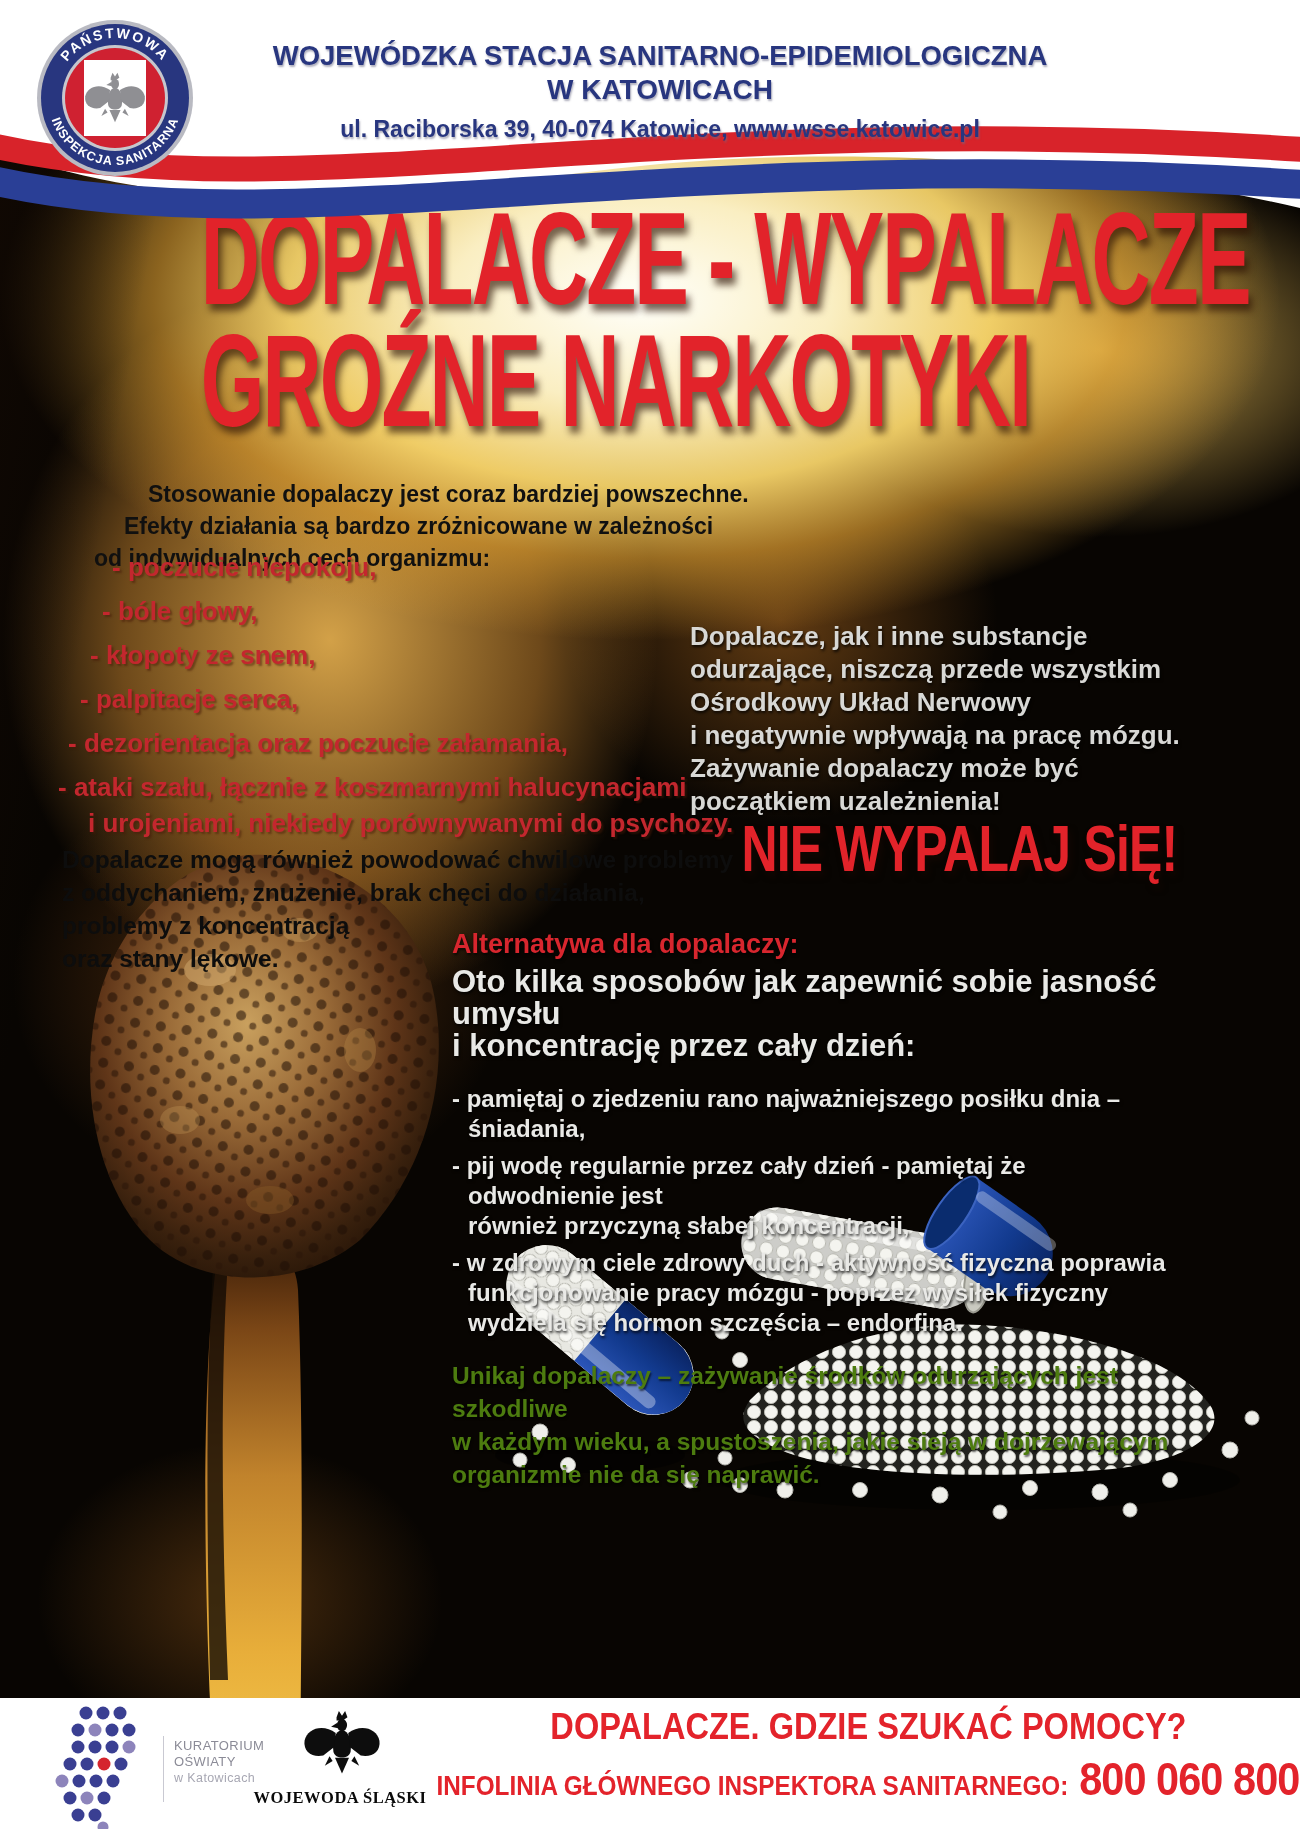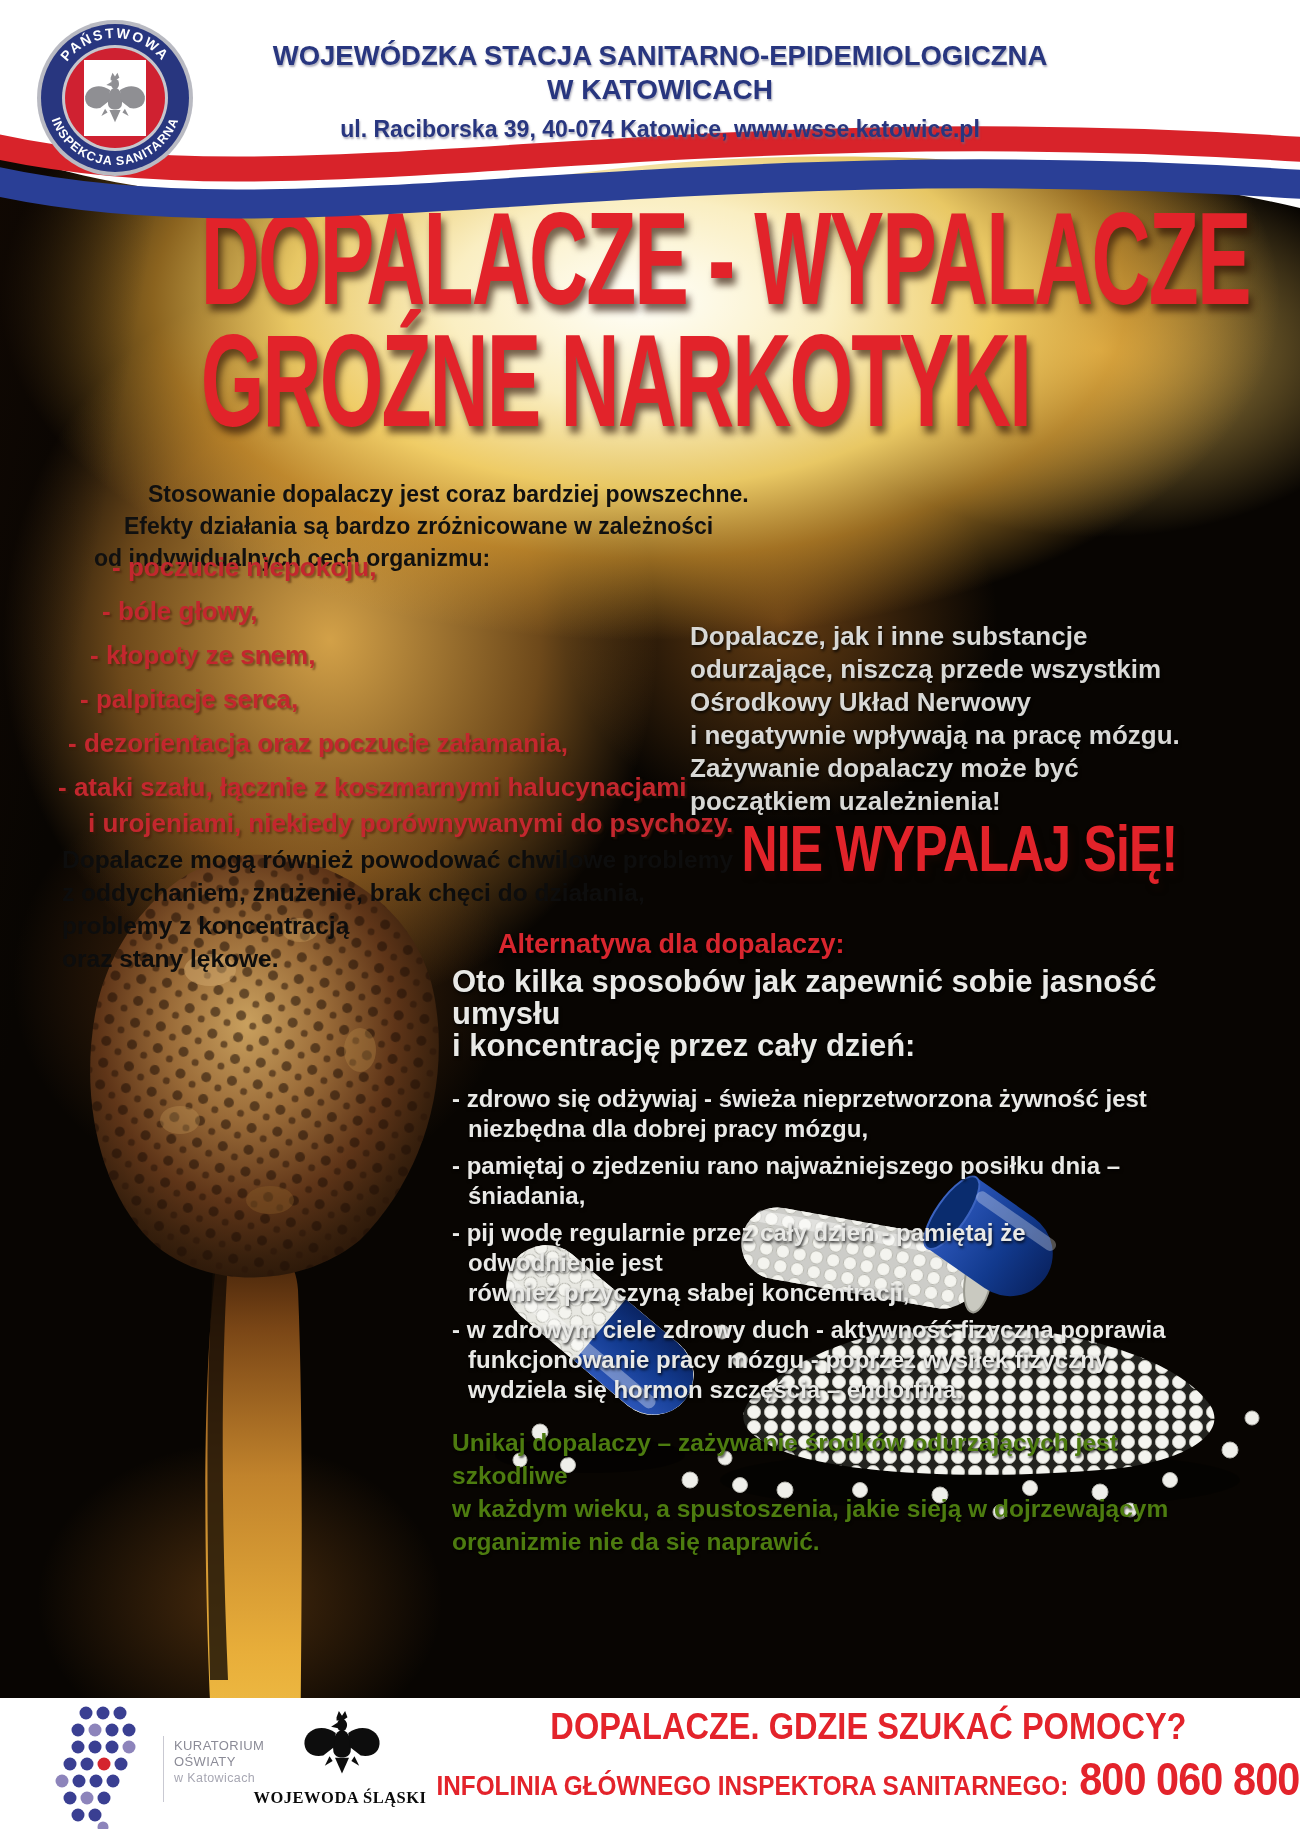--- a/index.html
+++ b/index.html
@@ -44,21 +44,21 @@
   .cns{left:690px;top:620px;z-index:3;color:#d8d8d5;font-weight:bold;font-size:26px;line-height:33px;
     text-shadow:1px 2px 3px rgba(0,0,0,.8);}
   .addiction{left:690px;top:752px;z-index:3;color:#d8d8d5;font-weight:bold;font-size:26px;line-height:33px;
     text-shadow:1px 2px 3px rgba(0,0,0,.8);}
   .slogan{left:680px;top:806px;width:420px;text-align:center;z-index:3;color:#e2232a;font-weight:bold;}
   .slogan span{display:inline-block;font-size:64px;line-height:86px;letter-spacing:-1px;white-space:nowrap;
     transform:scaleX(.78);transform-origin:50% 50%;text-shadow:4px 5px 7px rgba(20,8,2,.8);}
   
   .alt{left:452px;top:928px;width:720px;z-index:3;}
   .alt-head{color:#d8262e;font-weight:bold;font-size:27px;line-height:32px;margin-bottom:6px;
-    text-shadow:1px 2px 3px rgba(0,0,0,.7);margin-left:46px;}
+    text-shadow:1px 2px 3px rgba(0,0,0,.7);}
   .alt-intro{color:#e9e9e6;font-weight:bold;font-size:31px;line-height:32px;margin-bottom:22px;
     text-shadow:1px 2px 3px rgba(0,0,0,.8);}
   .tip{color:#e9e9e6;font-weight:bold;font-size:24px;line-height:30px;margin-bottom:7px;
     padding-left:16px;text-indent:-16px;text-shadow:1px 2px 3px rgba(0,0,0,.8);}
   .alt-warning{color:#4d7c0f;font-weight:bold;font-size:24.5px;line-height:33px;margin-top:21px;
     text-shadow:1px 2px 2px rgba(0,0,0,.6);}
   
   .match-svg{left:0;top:820px;z-index:1;}
   .caps-svg{left:440px;top:1150px;z-index:1;}
   
@@ -259,22 +259,20 @@
   <div class="abs addiction prelines">Zażywanie dopalaczy może być
 początkiem uzależnienia!</div>
   <div class="abs slogan">
     <span>NIE WYPALAJ SiĘ!</span>
   </div>
 
   <div class="abs alt">
     <div class="alt-head">Alternatywa dla dopalaczy:</div>
     <div class="alt-intro prelines">Oto kilka sposobów jak zapewnić sobie jasność umysłu
 i koncentrację przez cały dzień:</div>
-    <div class="tip prelines">- zdrowo się odżywiaj - świeża nieprzetworzona żywność jest
-niezbędna dla dobrej pracy mózgu,</div>
     <div class="tip prelines">- pamiętaj o zjedzeniu rano najważniejszego posiłku dnia – śniadania,</div>
     <div class="tip prelines">- pij wodę regularnie przez cały dzień - pamiętaj że odwodnienie jest
 również przyczyną słabej koncentracji,</div>
     <div class="tip prelines">- w zdrowym ciele zdrowy duch - aktywność fizyczna poprawia
 funkcjonowanie pracy mózgu - poprzez wysiłek fizyczny
 wydziela się hormon szczęścia – endorfina.</div>
     <div class="alt-warning prelines">Unikaj dopalaczy – zażywanie środków odurzających jest szkodliwe
 w każdym wieku, a spustoszenia, jakie sieją w dojrzewającym
 organizmie nie da się naprawić.</div>
   </div>

